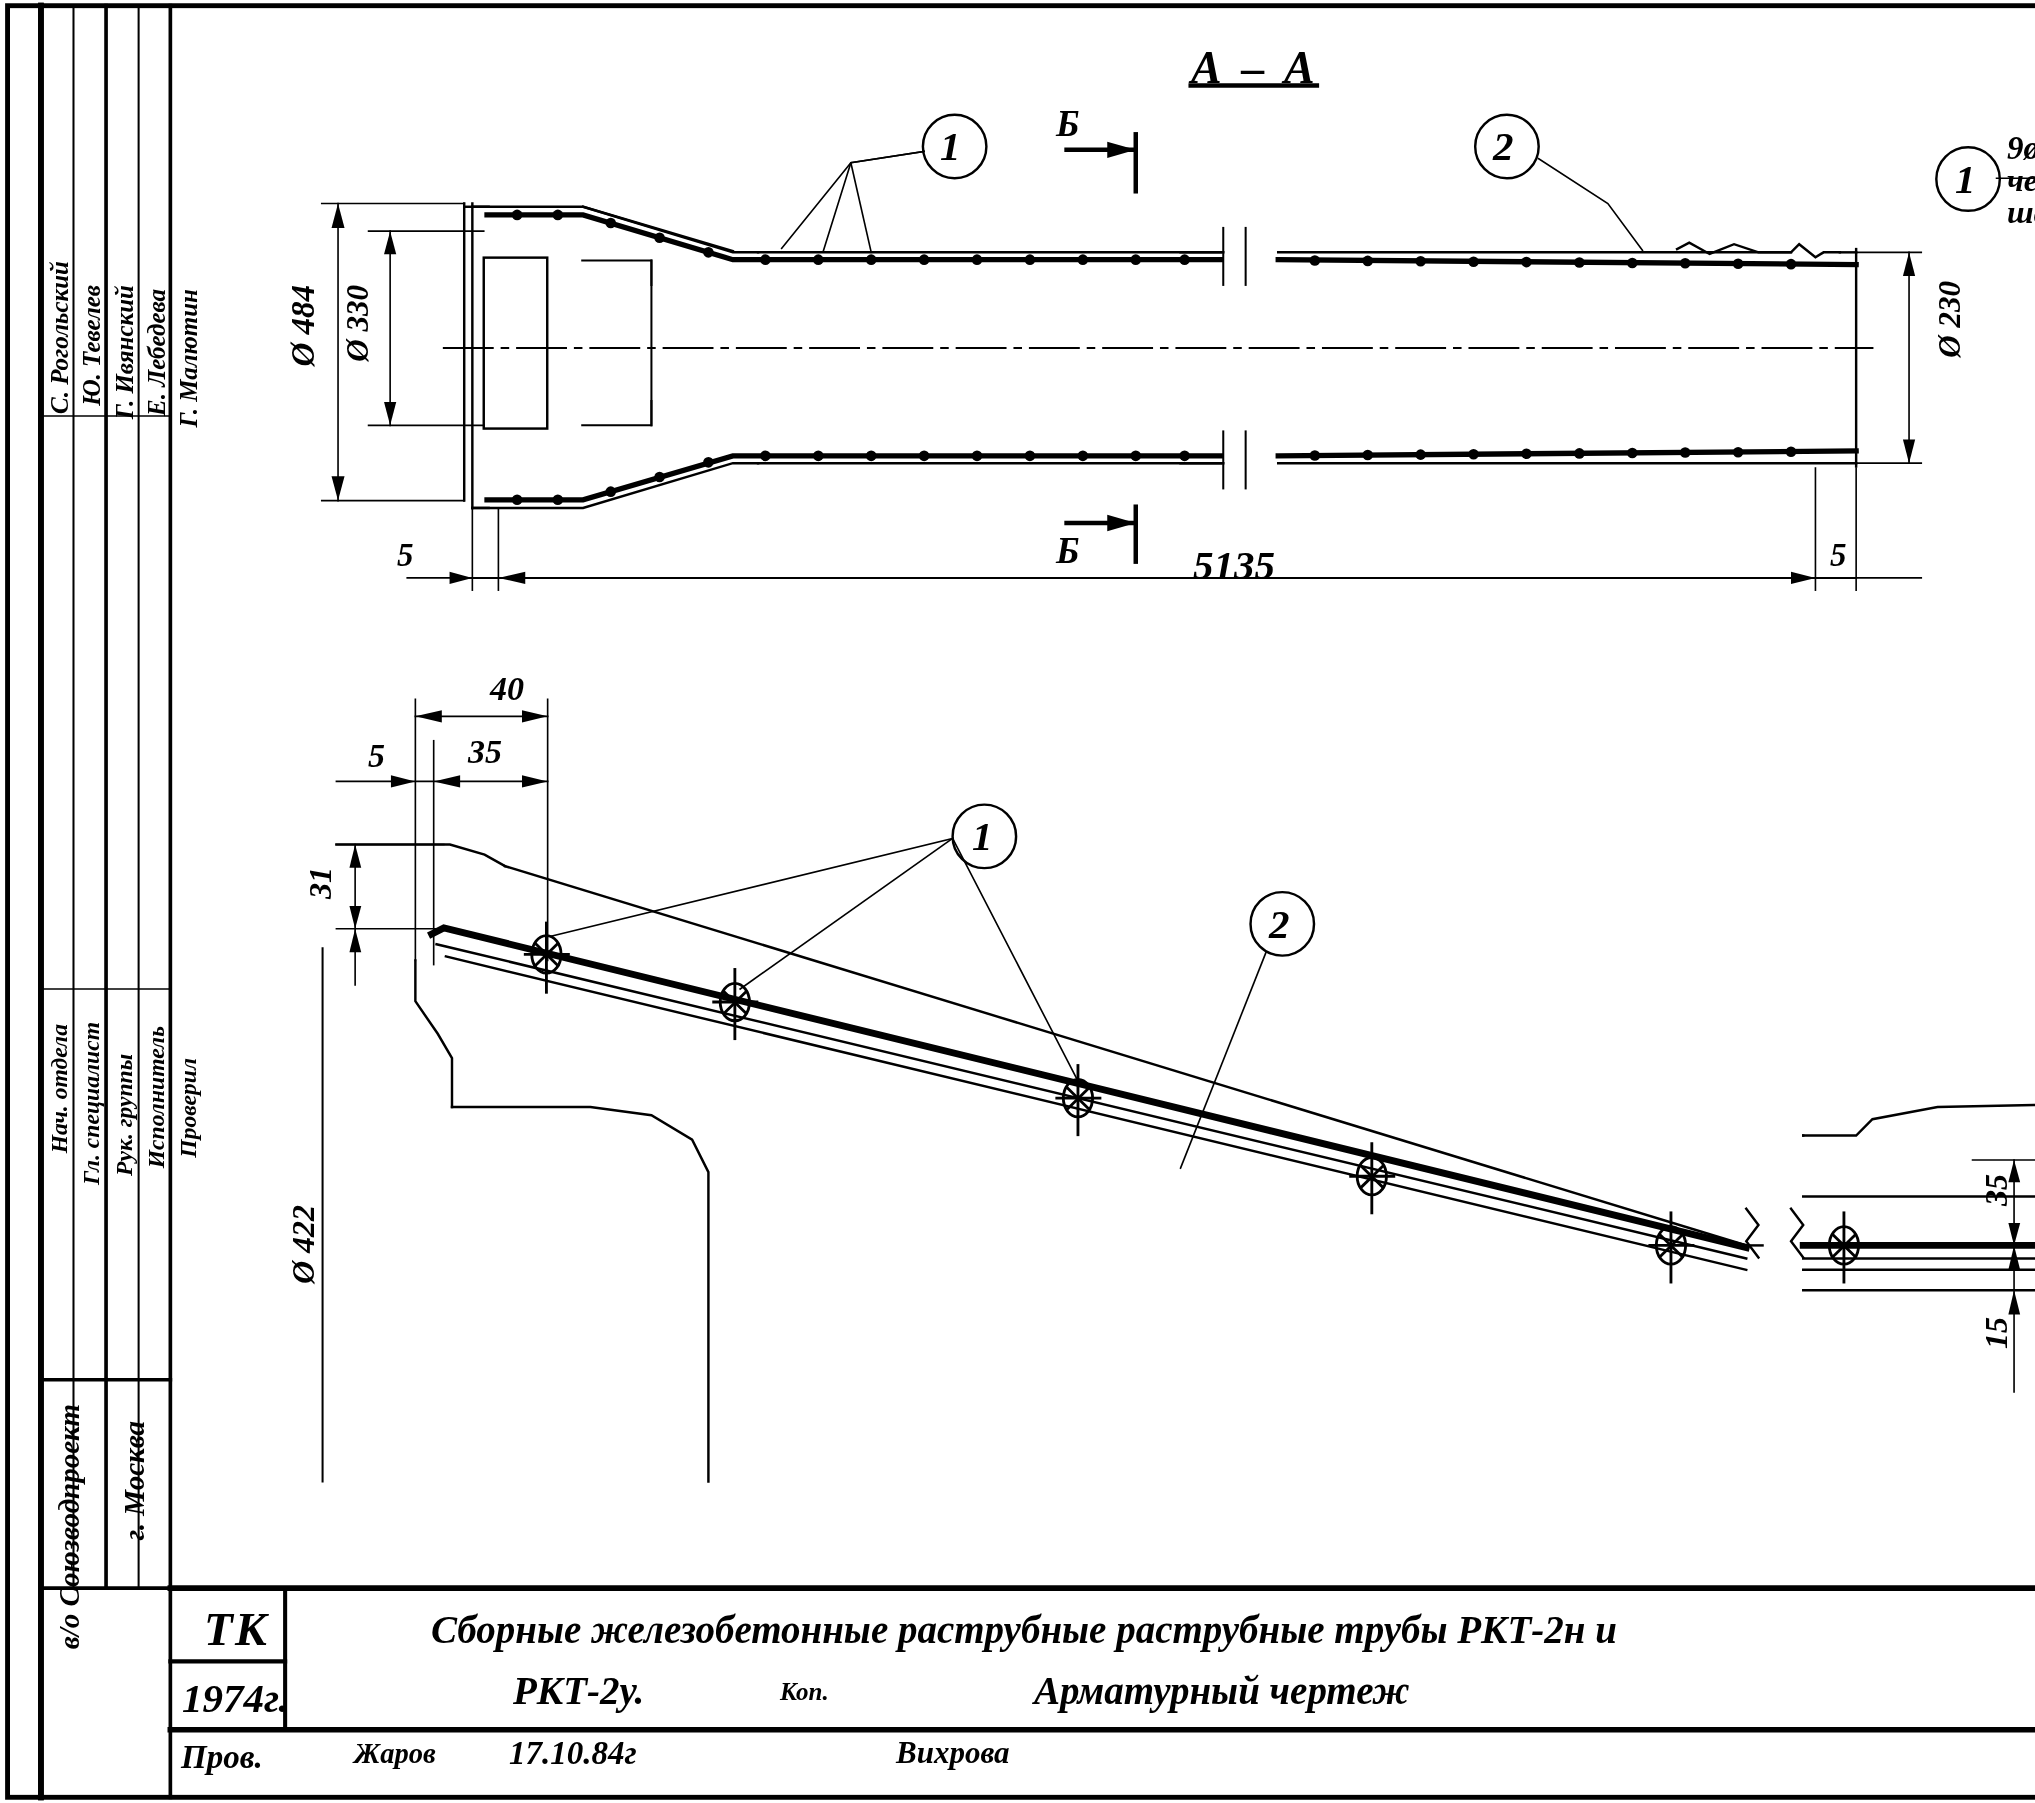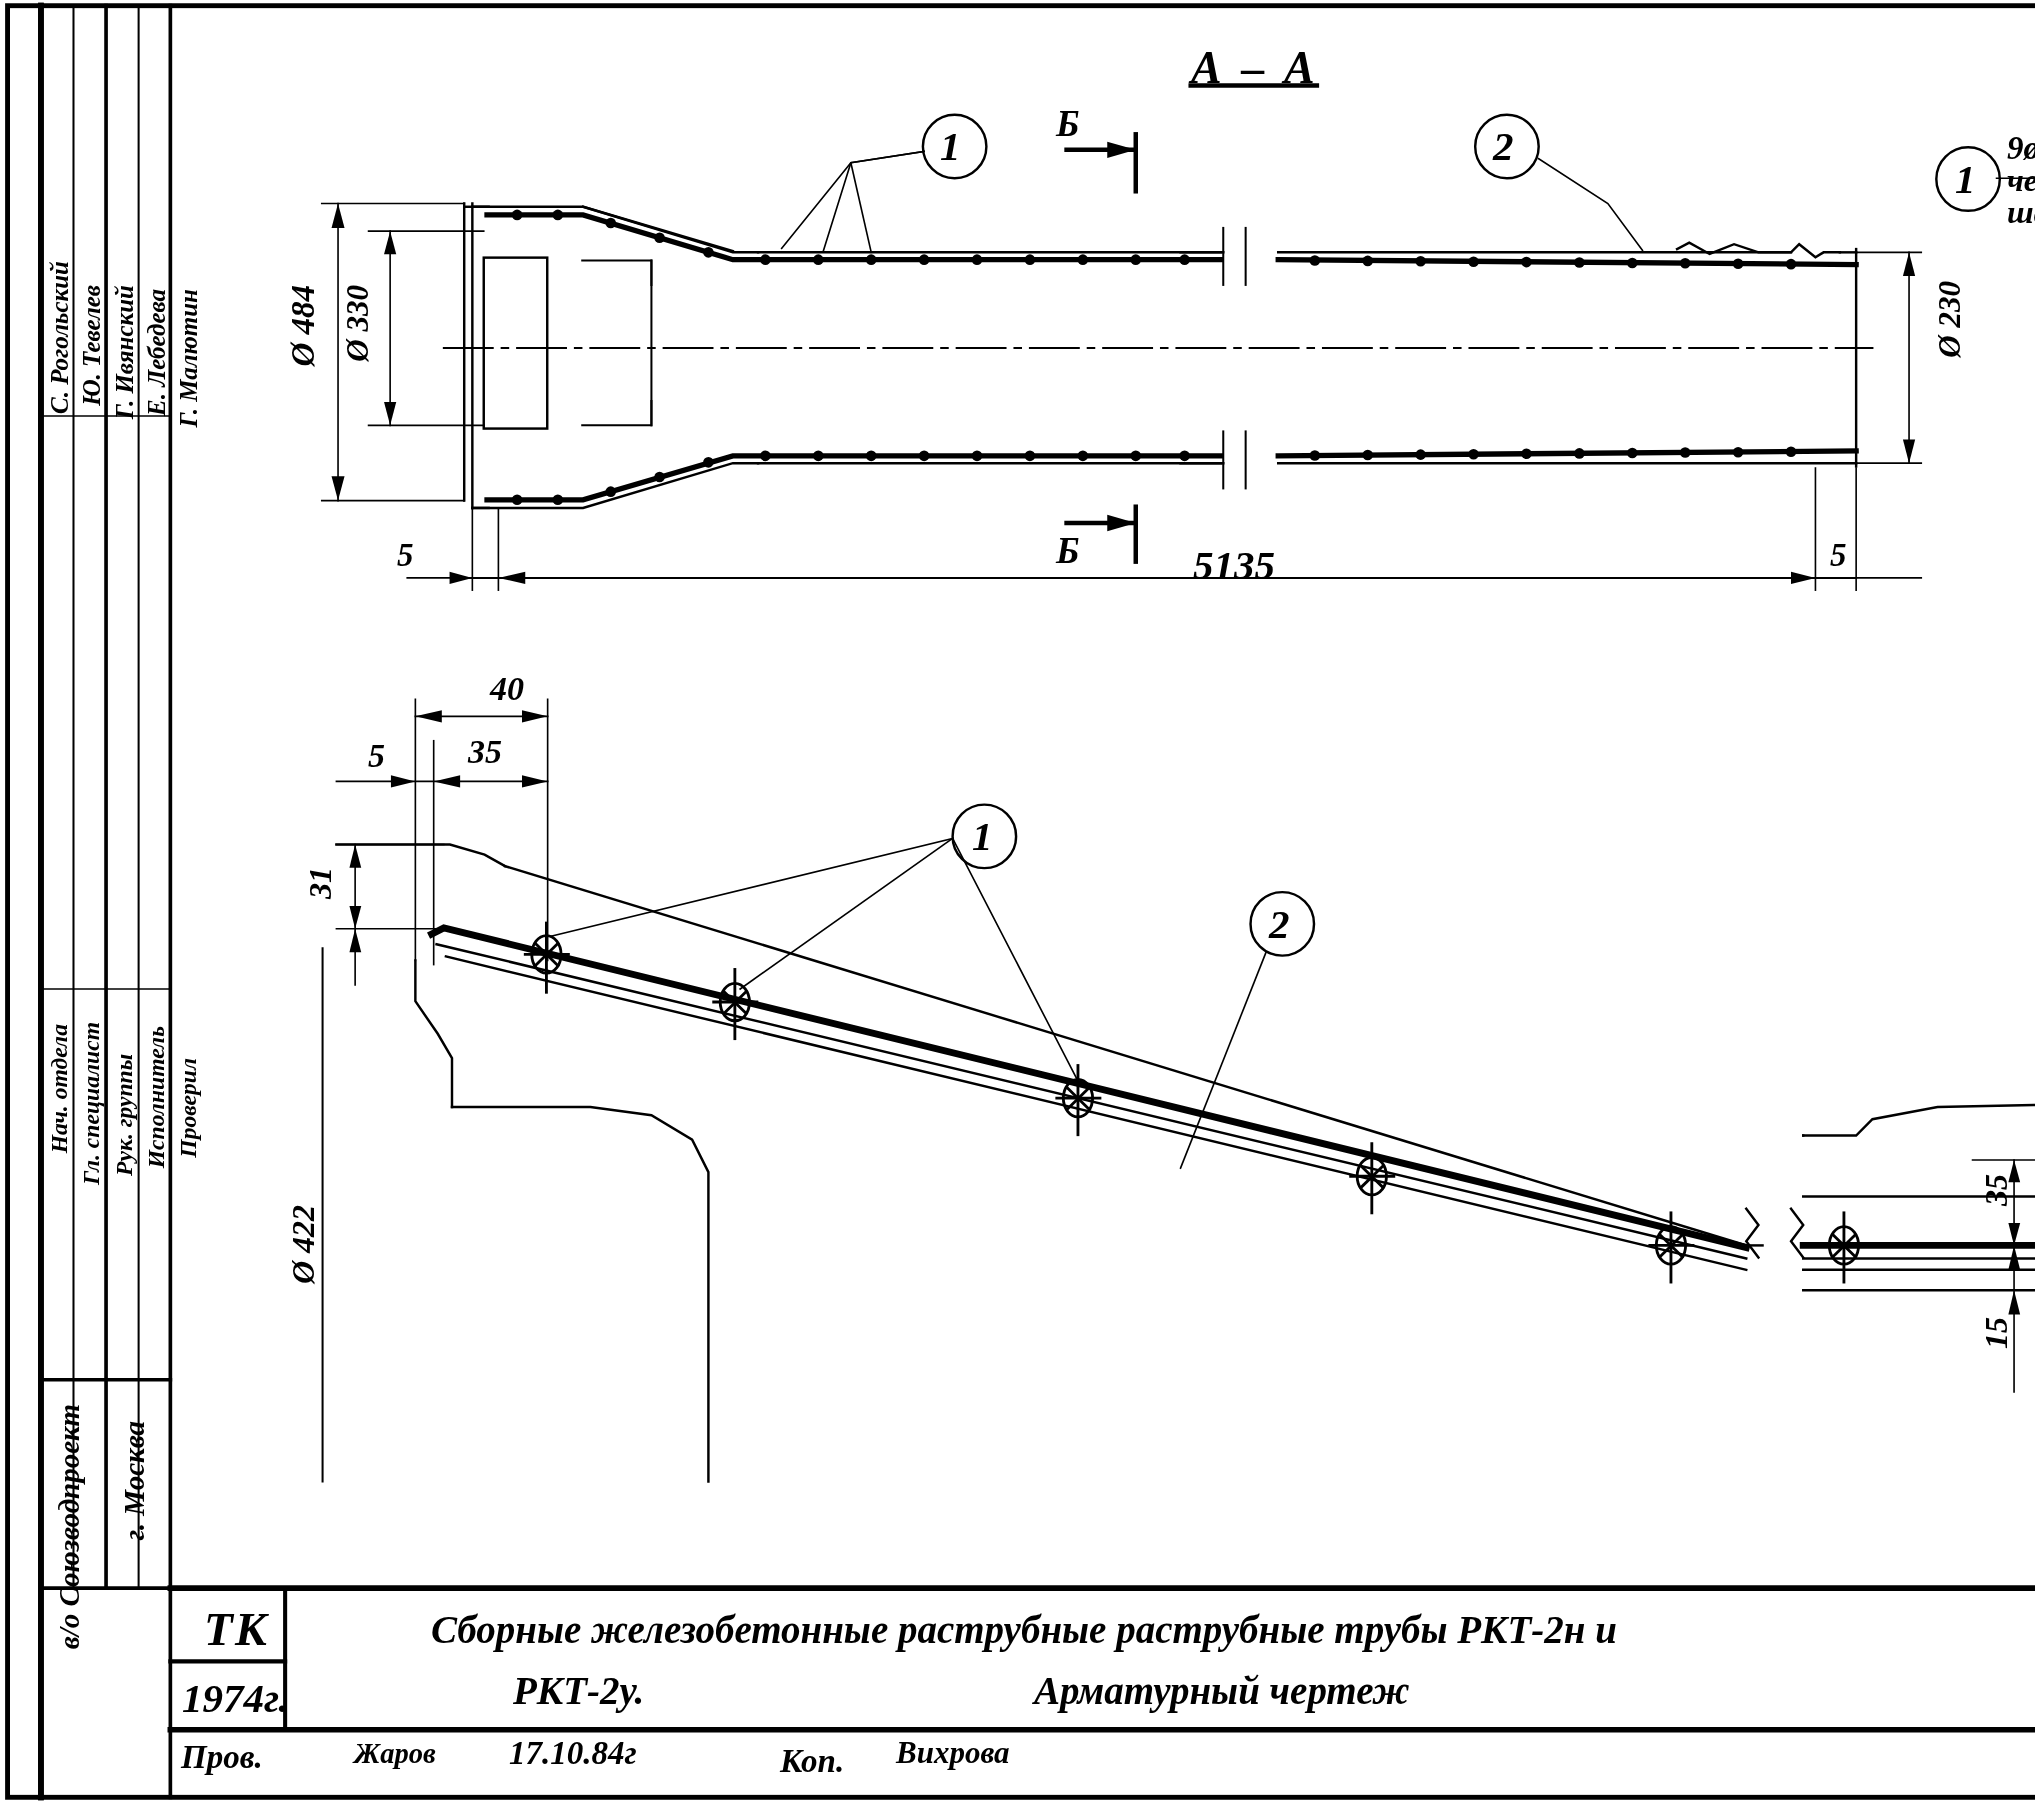--- a/index.html
+++ b/index.html
@@ -411,19 +411,19 @@
   <div class="lbl" style="left:204px;top:1602px;font-size:47px;letter-spacing:2.4px;">ТК</div>
   <div class="lbl" style="left:182px;top:1674px;font-size:41px;">1974г.</div>
 
   <div class="lbl" style="left:431px;top:1607px;font-size:39px;">Сборные  железобетонные раструбные раструбные трубы  РКТ-2н  и</div>
   <div class="lbl" style="left:513px;top:1668px;font-size:39px;">РКТ-2у.</div>
   <div class="lbl" style="left:1034px;top:1668px;font-size:39px;">Арматурный      чертеж</div>
 
   <div class="lbl" style="left:181px;top:1739px;font-size:33px;">Пров.</div>
   <div class="lbl" style="left:354px;top:1738px;font-size:28.5px;font-style:italic;font-family:Liberation Serif, serif;">Жаров</div>
   <div class="lbl" style="left:509px;top:1735px;font-size:33px;">17.10.84г</div>
-  <div class="lbl" style="left:780px;top:1743px;font-size:33px;">Коп.</div>
+  <div class="lbl" style="left:780px;top:1678px;font-size:25px;">Коп.</div>
   <div class="lbl" style="left:896px;top:1735px;font-size:31px;font-family:'Liberation Serif',serif;">Вихрова</div>
 
 <div class="lbl vtxt" style="left: 175px; top: 289px; font-size: 25px;">Г. Малютин</div>
     <div class="lbl vtxt" style="left: 175px; top: 1058px; font-size: 23.6px;">Проверил</div>
   </div>
 
 
 </body></html>

